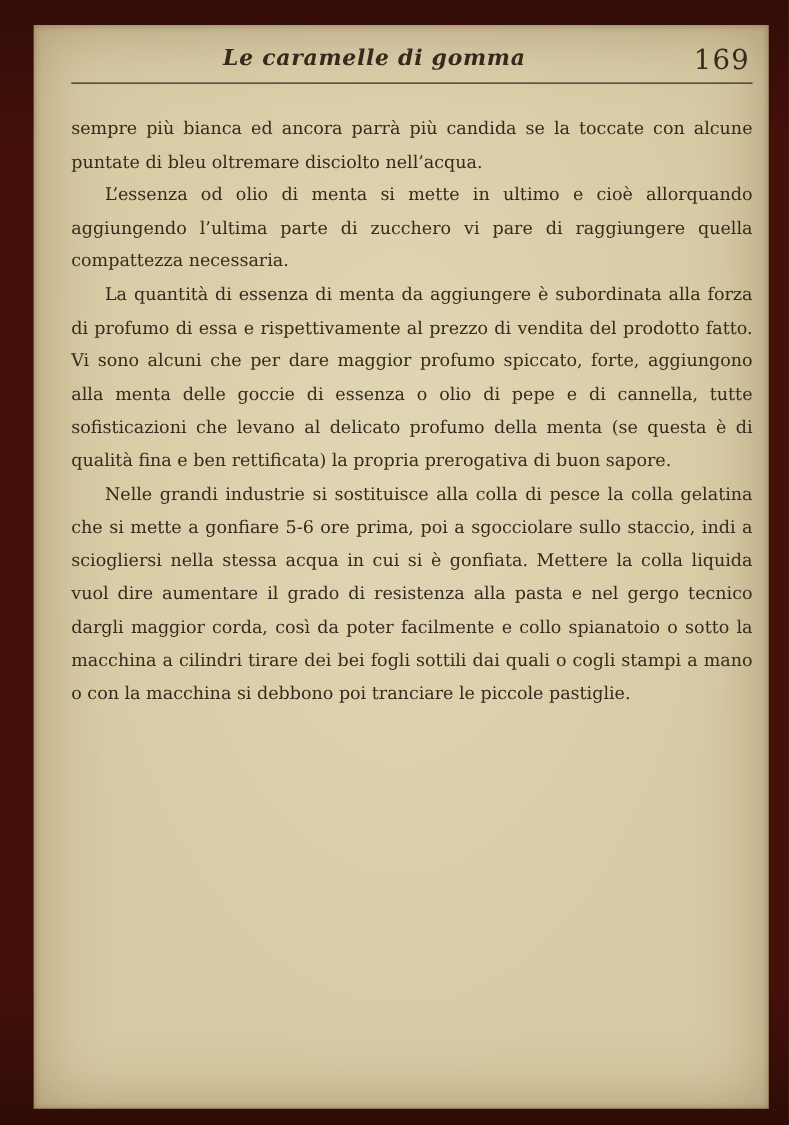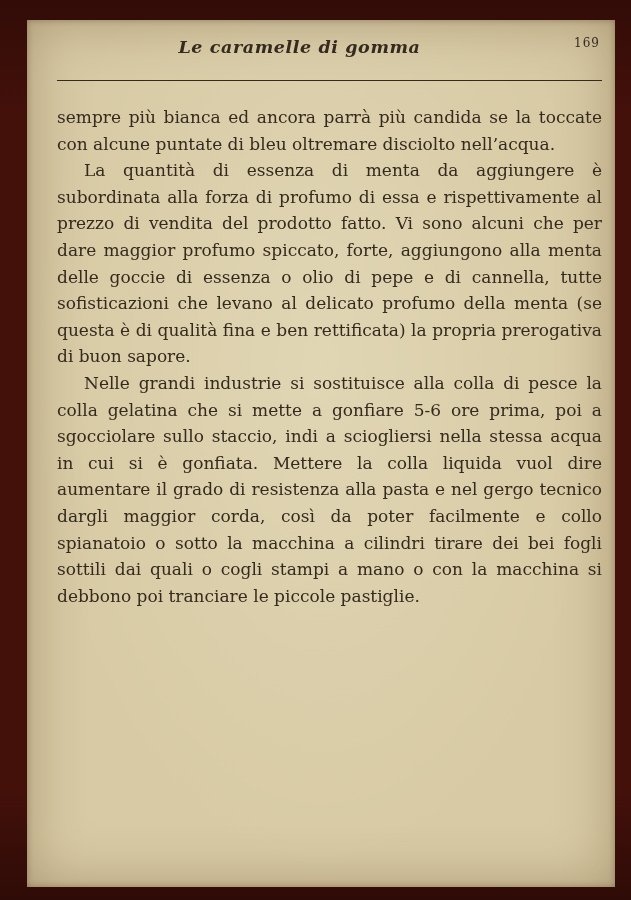--- a/index.html
+++ b/index.html
@@ -44,44 +44,44 @@
   .content {
     position: absolute;
     left: 30px;
     right: 13px;
     top: 14px;
     color: var(--ink-color, #352a1e);
   }
   .page-header {
     position: relative;
     height: 28px;
-    padding-bottom: 18px;
+    padding-bottom: 4px;
     border-bottom: 1.5px solid var(--ink-color, #352a1e);
   }
   .page-title {
     position: absolute;
     left: 0;
     right: 60px;
     top: 3px;
     text-align: center;
     font-style: italic;
     font-weight: bold;
     font-size: 17.5px;
     letter-spacing: 0.6px;
   }
   .page-number {
     position: absolute;
     right: 2px;
     top: 2px;
-    font-size: 12px;
+    font-size: 22px;
     letter-spacing: 1px;
   }
   .body-text {
     margin-top: 23px;
-    font-size: 17px;
+    font-size: 14px;
     line-height: 26.6px;
     text-align: justify;
     hyphens: auto;
   }
   .body-text p {
     margin: 0;
   }
   .body-text p.indent {
     text-indent: 27px;
   }
@@ -93,19 +93,20 @@
   <div class="paper">
     <div class="content">
 
       <div class="page-header">
         <div class="page-title">Le caramelle di gomma</div>
         <div class="page-number">169</div>
       </div>
 
       <div class="body-text" lang="it">
         <p>sempre più bianca ed ancora parrà più candida se la toccate con alcune puntate di bleu oltremare disciolto nell’acqua.</p>
+        <p class="indent">L’essenza od olio di menta si mette in ultimo e cioè allorquando aggiungendo l’ultima parte di zucchero vi pare di raggiungere quella compattezza necessaria.</p>
         <p class="indent">La quantità di essenza di menta da aggiungere è subordinata alla forza di profumo di essa e rispettivamente al prezzo di vendita del prodotto fatto. Vi sono alcuni che per dare maggior profumo spiccato, forte, aggiungono alla menta delle goccie di essenza o olio di pepe e di cannella, tutte sofisticazioni che levano al delicato profumo della menta (se questa è di qualità fina e ben rettificata) la propria prerogativa di buon sapore.</p>
         <p class="indent">Nelle grandi industrie si sostituisce alla colla di pesce la colla gelatina che si mette a gonfiare 5-6 ore prima, poi a sgocciolare sullo staccio, indi a sciogliersi nella stessa acqua in cui si è gonfiata. Mettere la colla liquida vuol dire aumentare il grado di resistenza alla pasta e nel gergo tecnico dargli maggior corda, così da poter facilmente e collo spianatoio o sotto la macchina a cilindri tirare dei bei fogli sottili dai quali o cogli stampi a mano o con la macchina si debbono poi tranciare le piccole pastiglie.</p>
       </div>
 
     </div>
   </div>
 </div>
 
 </body></html>

